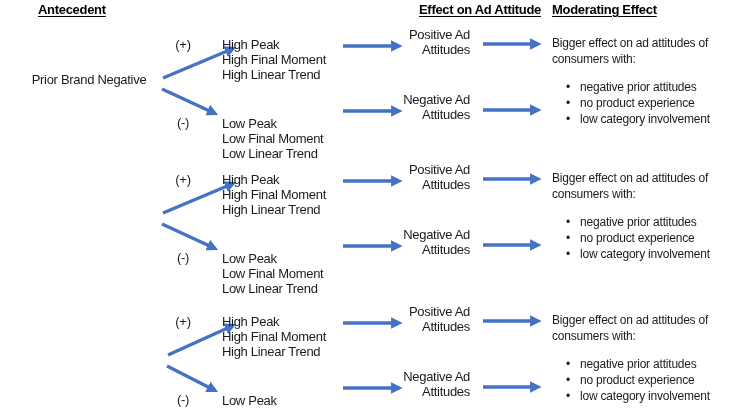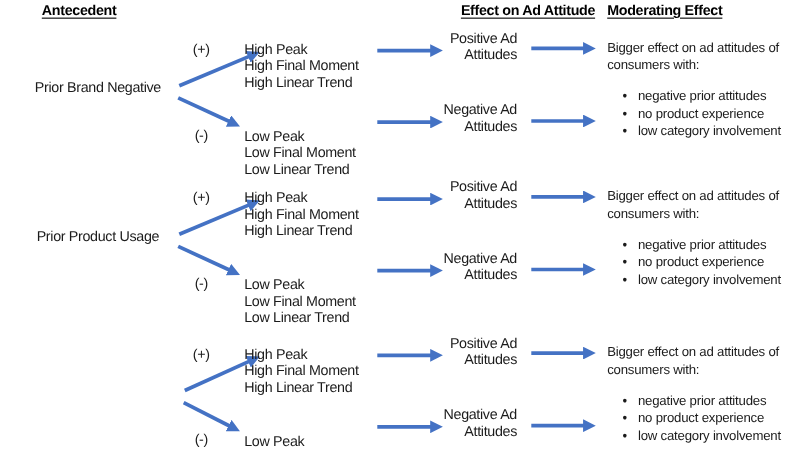--- a/index.html
+++ b/index.html
@@ -103,21 +103,20 @@
       <div>consumers with:</div>
       <ul>
         <li>negative prior attitudes</li>
         <li>no product experience</li>
         <li>low category involvement</li>
       </ul>
     </div>
   </div>
 
   <div class="band b1">
-    <div class="ant">Prior Product Usage</div>
     <div class="sign plus">(+)</div>
     <div class="sign minus">(-)</div>
     <div class="trace high">
       <div>High Peak</div>
       <div>High Final Moment</div>
       <div>High Linear Trend</div>
     </div>
     <div class="trace low">
       <div>Low Peak</div>
       <div>Low Final Moment</div>

